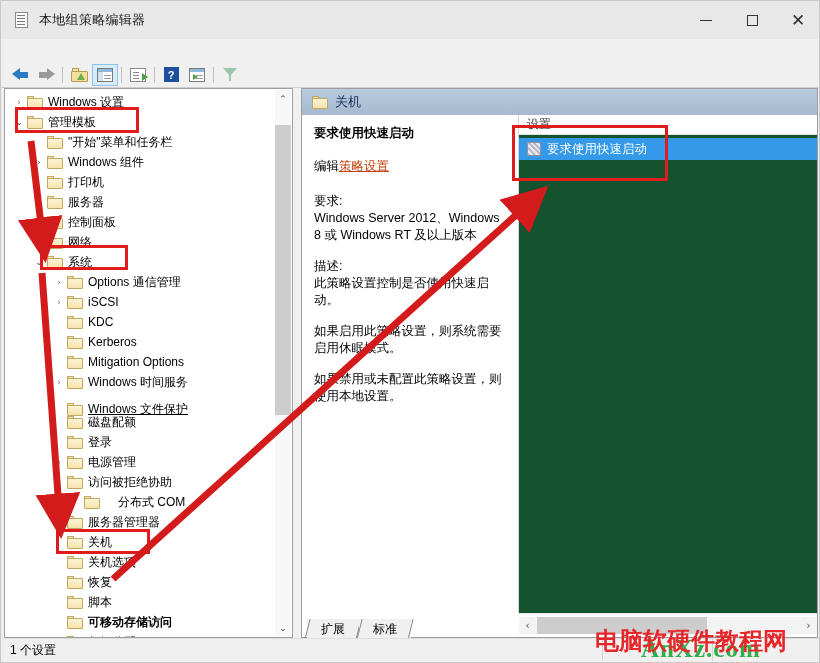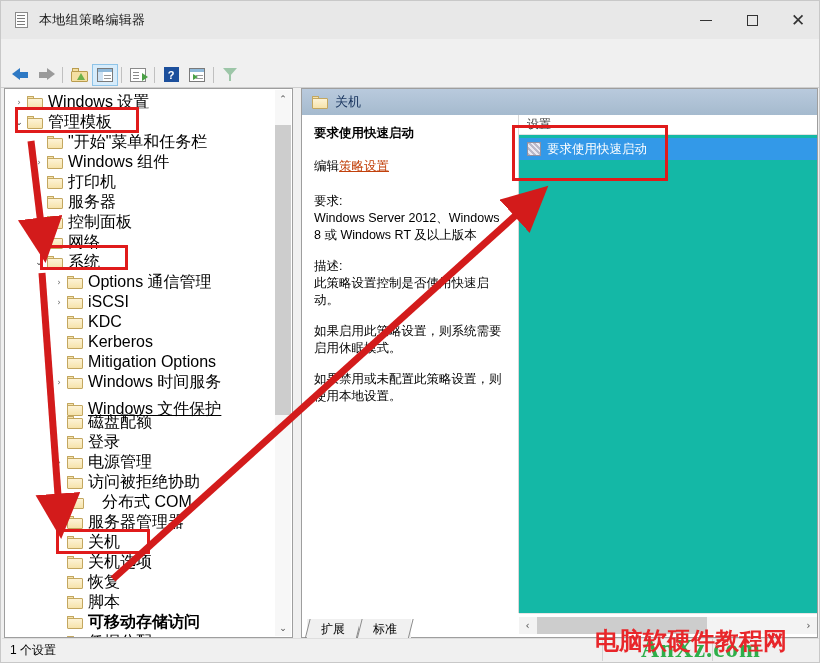--- a/index.html
+++ b/index.html
@@ -124,21 +124,21 @@
   }
   .expander.open { color:#3a3a3a; }
   .expander.none { visibility: hidden; }
   .tfolder {
     width: 16px; height: 13px; position: relative; margin-right: 5px; flex: none;
   }
   .tfolder .body { position:absolute; left:0; bottom:0; width:16px; height:11px;
     background: linear-gradient(#fdf3d6,#f6e3ab); border:1px solid #c3a760; border-radius:1px;}
   .tfolder .tab { position:absolute; left:0px; top:0; width:7px; height:3px;
     background:#f6e3ab; border:1px solid #c3a760; border-bottom:none; border-radius:1px 1px 0 0;}
-  .tlabel { font-size: 16px; color:#000; line-height: 16px; }
+  .tlabel { font-size: 12px; color:#000; line-height: 16px; }
 
   
   .tscroll {
     position:absolute; right:1px; top:1px; width:16px; bottom:1px; background:#f7f7f7;
   }
   .tscroll .up, .tscroll .dn {
     position:absolute; left:0; width:16px; height:17px; display:flex; align-items:center; justify-content:center;
     color:#4a4a4a; font-size:9px; font-family:"DejaVu Sans", sans-serif;
   }
   .tscroll .up { top:0; } .tscroll .dn { bottom:0; }
@@ -166,21 +166,21 @@
   .rp-edit { font-size:12.5px; color:#000; margin-bottom:18px; }
   .rp-edit a { color:#c2410c; text-decoration: underline; }
   .rp-sec-label { font-size:12.5px; color:#000; }
   .rp-para { font-size:12.5px; color:#000; line-height:17px; margin-bottom:14px; }
 
   .rp-divider {
     position:absolute; left:216px; top:26px; width:1px; bottom:24px; background:#d8d8d8;
   }
 
   .rp-right {
-    position:absolute; left:217px; top:26px; right:0; bottom:24px; background:#14b8a6;
+    position:absolute; left:217px; top:26px; right:0; bottom:24px; background:#14532d;
   }
   .rp-col-header {
     position:absolute; left:0; top:0; right:0; height:20px;
     background:#fff; border-bottom:1px solid #e2e2e2;
     display:flex; align-items:center; padding-left:8px;
   }
   .rp-col-header span { font-size:12px; color:#333; }
   .rp-list-row {
     position:absolute; left:0; right:0; height:22px;
     display:flex; align-items:center; background:#3399e8;
@@ -500,21 +500,21 @@
             <div class="tlabel">电源管理</div>
           </div>
           <div class="tree-row" style="top: 383px; left: 46px;">
             <div class="expander none"></div>
             <div class="tfolder">
               <div class="tab"></div>
               <div class="body"></div>
             </div>
             <div class="tlabel">访问被拒绝协助</div>
           </div>
-          <div class="tree-row" style="top: 403px; left: 34px; gap: 13px;">
+          <div class="tree-row" style="top: 403px; left: 50px; gap: 13px;">
             <div class="expander">›</div>
             <div class="tfolder">
               <div class="tab"></div>
               <div class="body"></div>
             </div>
             <div class="tlabel">分布式 COM</div>
           </div>
           <div class="tree-row" style="top: 423px; left: 46px;">
             <div class="expander none"></div>
             <div class="tfolder">

